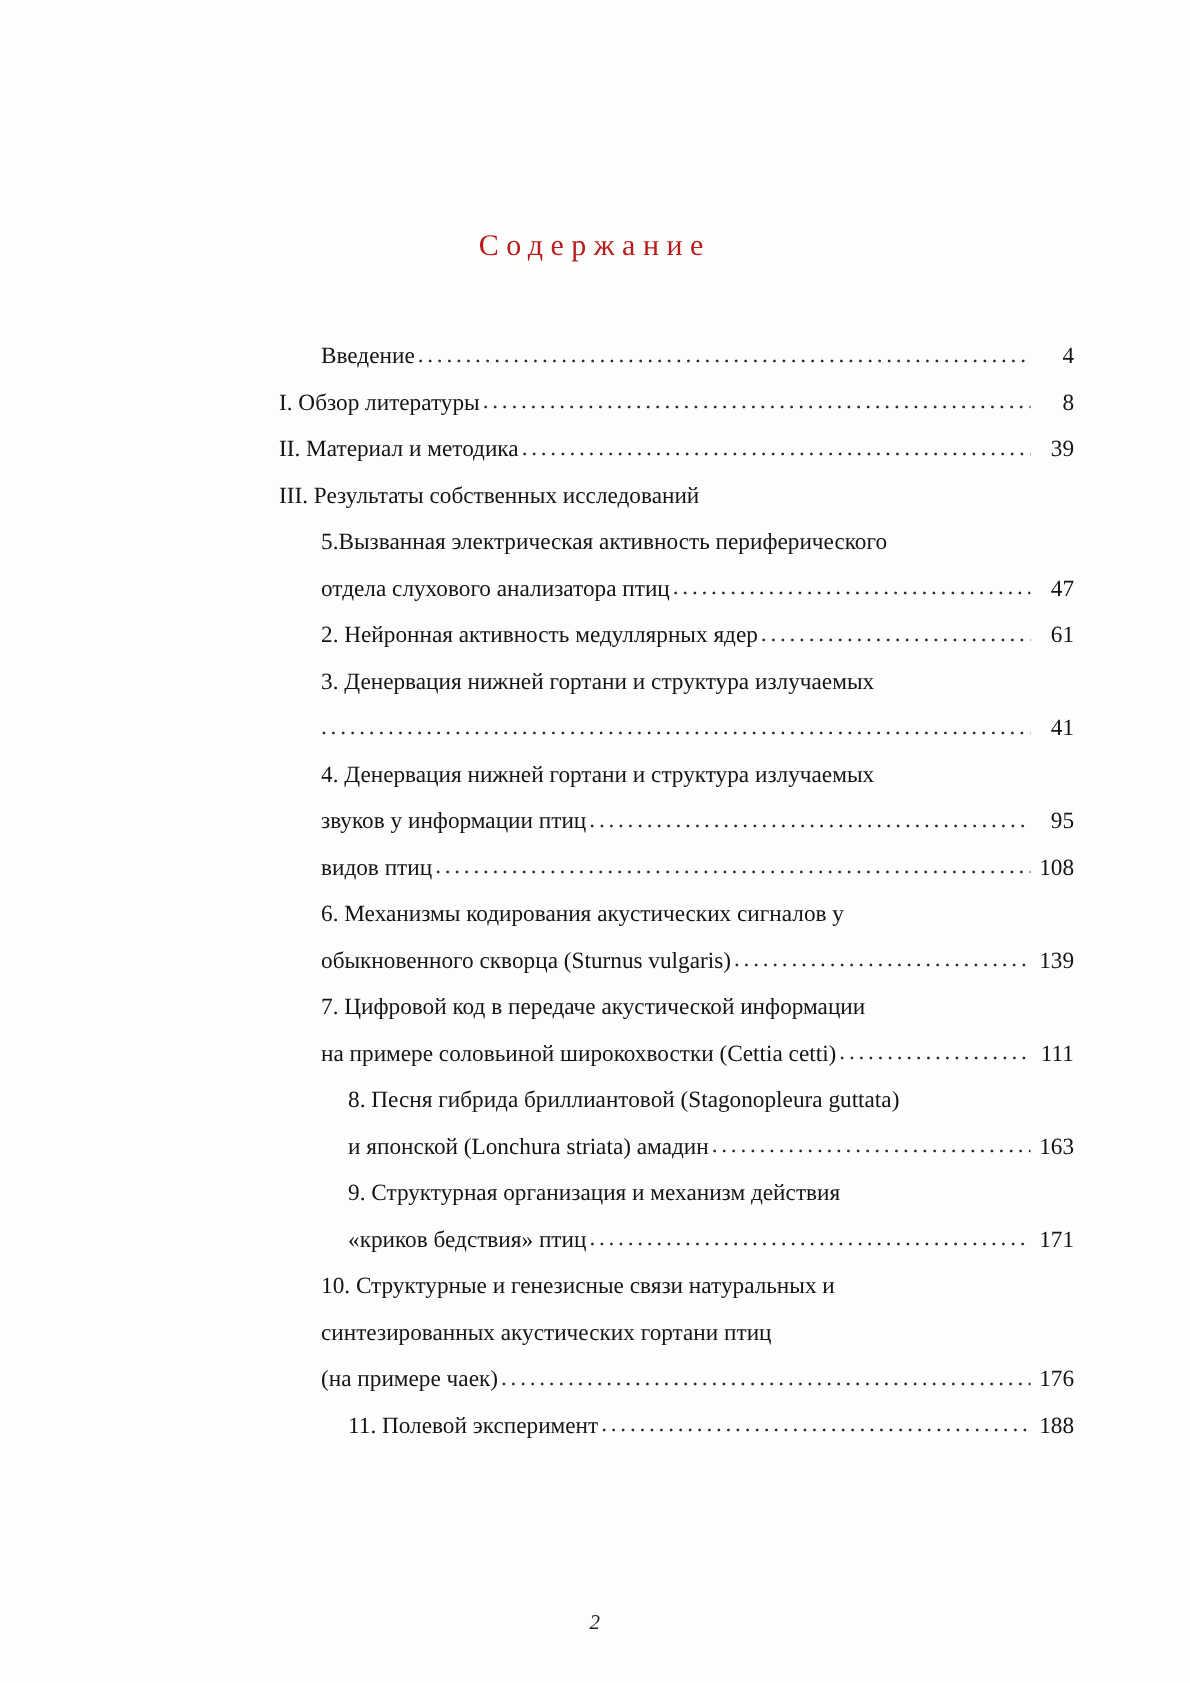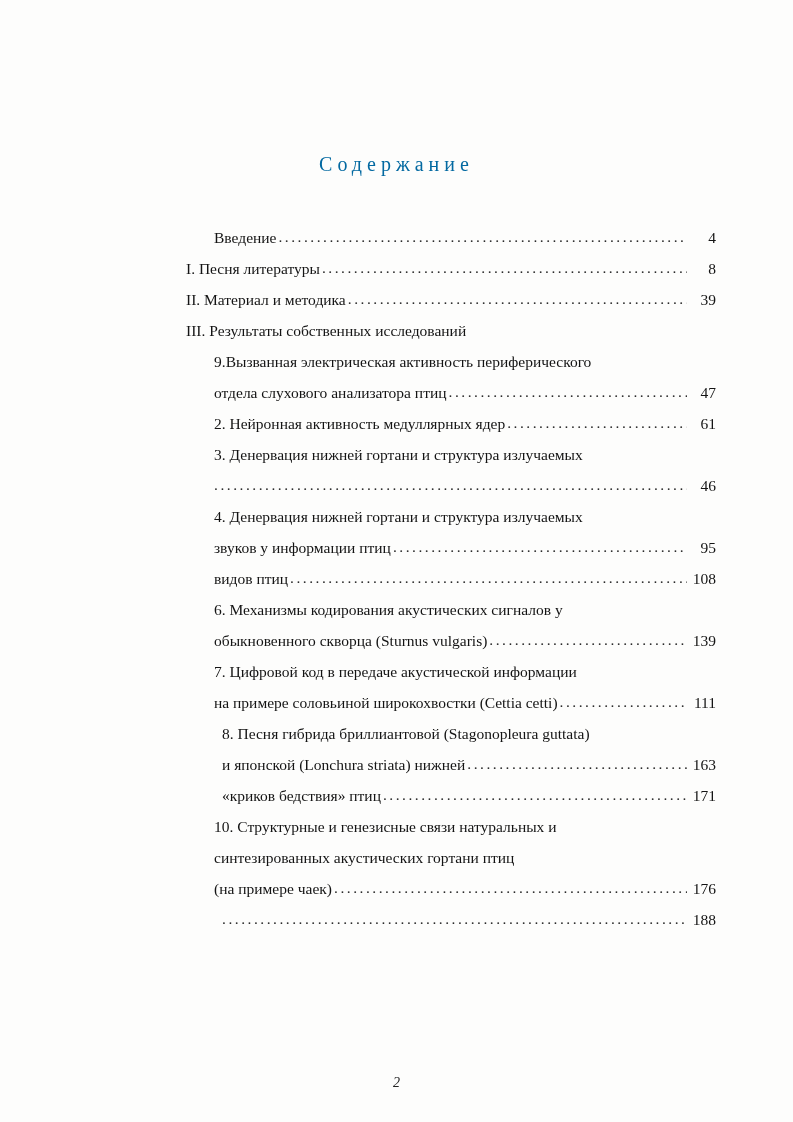--- a/index.html
+++ b/index.html
@@ -24,41 +24,41 @@
   }
   .toc-title {
     position: absolute;
     left: 0;
     top: 140px;
     width: 793px;
     text-align: center;
     font-size: 20px;
     letter-spacing: 5px;
     font-weight: normal;
-    color: #0369a1;
+    color: #b91c1c;
   }
   .toc-body {
     position: absolute;
     left: 186px;
     top: 222px;
     width: 530px;
   }
   .entry {
     display: block;
     font-size: 15.5px;
     line-height: 31px;
     color: #141414;
     white-space: nowrap;
     position: relative;
   }
   
   .lvl-0 { margin-left: 28px; }
   .lvl-1 { margin-left: 0px; }
   .lvl-2 { margin-left: 28px; }
-  .lvl-2b { margin-left: 36px; }
+  .lvl-2b { margin-left: 46px; }
 
   .row {
     display: flex;
     align-items: baseline;
     width: 100%;
   }
   .txt {
     flex: 0 0 auto;
     padding-right: 2px;
   }
@@ -99,42 +99,42 @@
   <div class="toc-body">
       <div class="entry lvl-0">
         <div class="row">
           <span class="txt">Введение</span>
           <span class="leader">........................................................................................................................</span>
           <span class="pg">4</span>
         </div>
       </div>
       <div class="entry lvl-1">
         <div class="row">
-          <span class="txt">I. Песня литературы</span>
+          <span class="txt">I. Обзор литературы</span>
           <span class="leader">........................................................................................................................</span>
           <span class="pg">8</span>
         </div>
       </div>
       <div class="entry lvl-1">
         <div class="row">
           <span class="txt">II. Материал и методика</span>
           <span class="leader">........................................................................................................................</span>
           <span class="pg">39</span>
         </div>
       </div>
       <div class="entry lvl-1">
         <div class="row noleader">
           <span class="txt">III. Результаты собственных исследований</span>
           <span class="leader">........................................................................................................................</span>
           <span class="pg"></span>
         </div>
       </div>
       <div class="entry lvl-2">
         <div class="row noleader">
-          <span class="txt">9.Вызванная электрическая активность периферического</span>
+          <span class="txt">5.Вызванная электрическая активность периферического</span>
           <span class="leader">........................................................................................................................</span>
           <span class="pg"></span>
         </div>
         <div class="row">
           <span class="txt">отдела слухового анализатора птиц</span>
           <span class="leader">........................................................................................................................</span>
           <span class="pg">47</span>
         </div>
       </div>
       <div class="entry lvl-2">
@@ -145,21 +145,21 @@
         </div>
       </div>
       <div class="entry lvl-2">
         <div class="row noleader">
           <span class="txt">3. Денервация нижней гортани и структура излучаемых</span>
           <span class="leader">........................................................................................................................</span>
           <span class="pg"></span>
         </div>
         <div class="row">
           <span class="leader">........................................................................................................................</span>
-          <span class="pg">46</span>
+          <span class="pg">41</span>
         </div>
       </div>
       <div class="entry lvl-2">
         <div class="row noleader">
           <span class="txt">4. Денервация нижней гортани и структура излучаемых</span>
           <span class="leader">........................................................................................................................</span>
           <span class="pg"></span>
         </div>
         <div class="row">
           <span class="txt">звуков у информации птиц</span>
@@ -198,26 +198,31 @@
           <span class="pg">111</span>
         </div>
       </div>
       <div class="entry lvl-2b">
         <div class="row noleader">
           <span class="txt">8. Песня гибрида бриллиантовой (Stagonopleura guttata)</span>
           <span class="leader">........................................................................................................................</span>
           <span class="pg"></span>
         </div>
         <div class="row">
-          <span class="txt">и японской (Lonchura striata) нижней</span>
+          <span class="txt">и японской (Lonchura striata) амадин</span>
           <span class="leader">........................................................................................................................</span>
           <span class="pg">163</span>
         </div>
       </div>
       <div class="entry lvl-2b">
+        <div class="row noleader">
+          <span class="txt">9. Структурная организация и механизм действия</span>
+          <span class="leader">........................................................................................................................</span>
+          <span class="pg"></span>
+        </div>
         <div class="row">
           <span class="txt">«криков бедствия» птиц</span>
           <span class="leader">........................................................................................................................</span>
           <span class="pg">171</span>
         </div>
       </div>
       <div class="entry lvl-2">
         <div class="row noleader">
           <span class="txt">10. Структурные и генезисные связи натуральных и</span>
           <span class="leader">........................................................................................................................</span>
@@ -229,20 +234,21 @@
           <span class="pg"></span>
         </div>
         <div class="row">
           <span class="txt">(на примере чаек)</span>
           <span class="leader">........................................................................................................................</span>
           <span class="pg">176</span>
         </div>
       </div>
       <div class="entry lvl-2b">
         <div class="row">
+          <span class="txt">11. Полевой эксперимент</span>
           <span class="leader">........................................................................................................................</span>
           <span class="pg">188</span>
         </div>
       </div>
     </div>
 
   <div class="page-number">2</div>
 
 </div>
 

